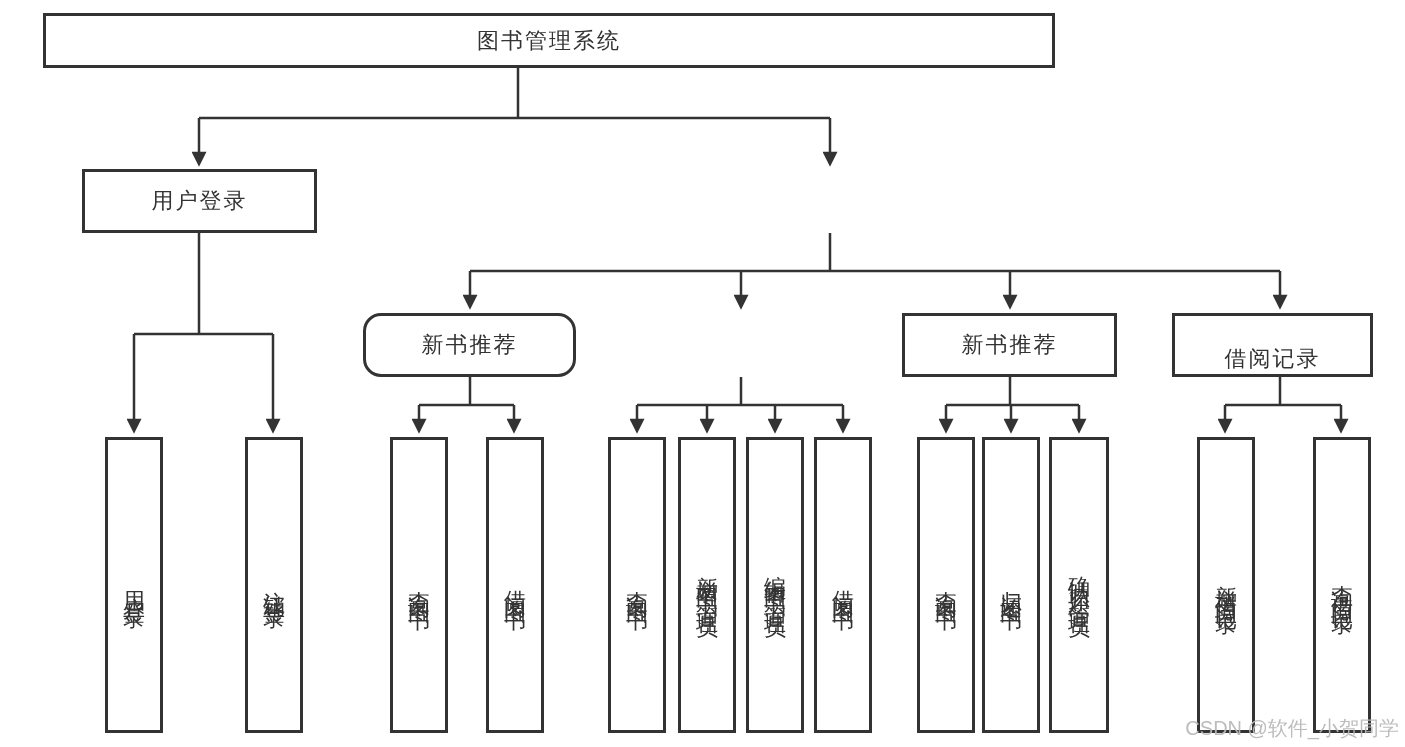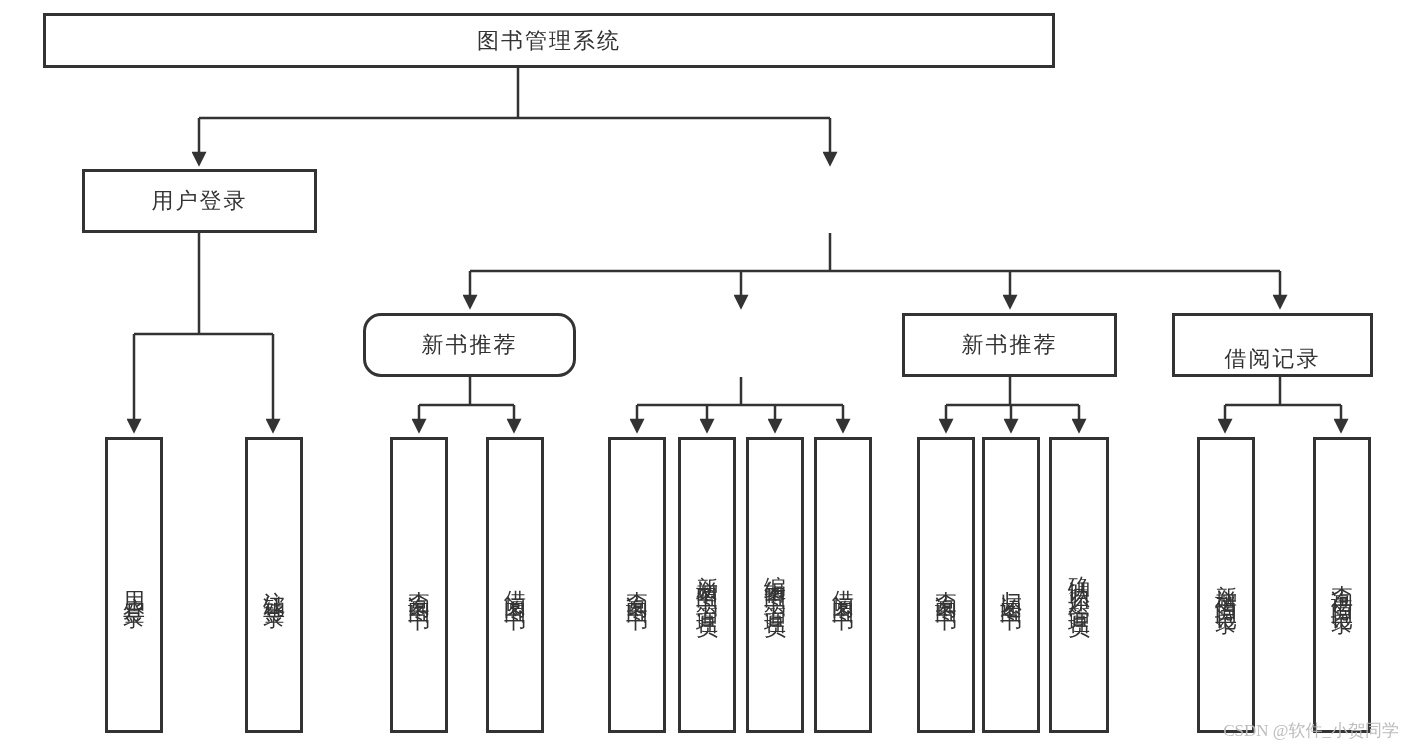--- a/index.html
+++ b/index.html
@@ -62,26 +62,25 @@
   #v8  { left: 814px;  }
   #v9  { left: 917px;  }
   #v10 { left: 982px;  }
   #v11 { left: 1049px; width: 60px; }
   #v12 { left: 1197px; }
   #v13 { left: 1313px; }
   #watermark {
     position: absolute;
     right: 6px;
     bottom: 5px;
-    font-size: 17px;
+    font-size: 20px;
     color: #b9b9b9;
     opacity: 0.95;
     z-index: 3;
     white-space: nowrap;
-    font-family: Liberation Serif, serif;
   }
 </style>
 </head>
 <body>
 
 <div id="stage">
 
   <svg id="connectors" width="1405" height="747" viewBox="0 0 1405 747" xmlns="http://www.w3.org/2000/svg">
     <defs>
       <marker id="ah" viewBox="0 0 10 10" refX="7.5" refY="5" markerWidth="20" markerHeight="15" markerUnits="userSpaceOnUse" orient="auto">

